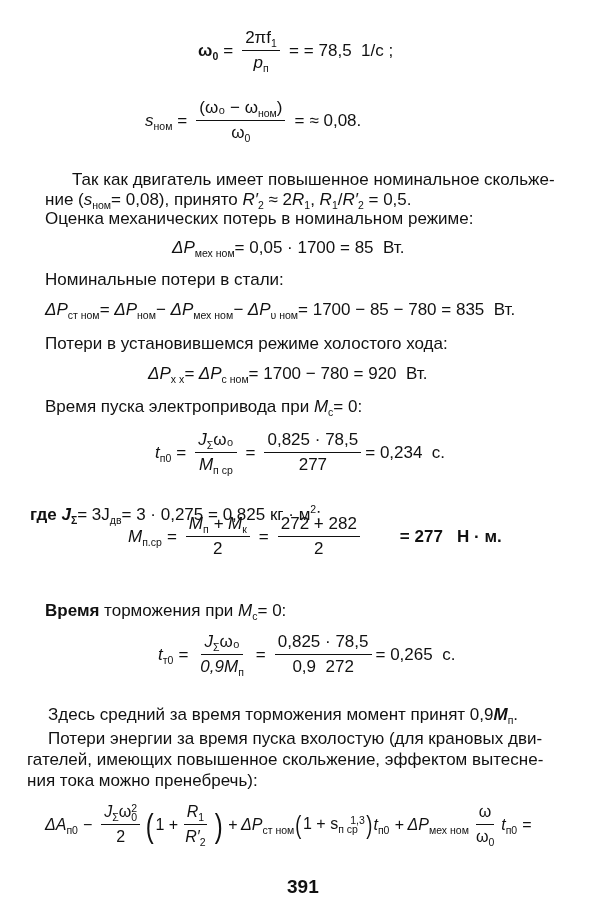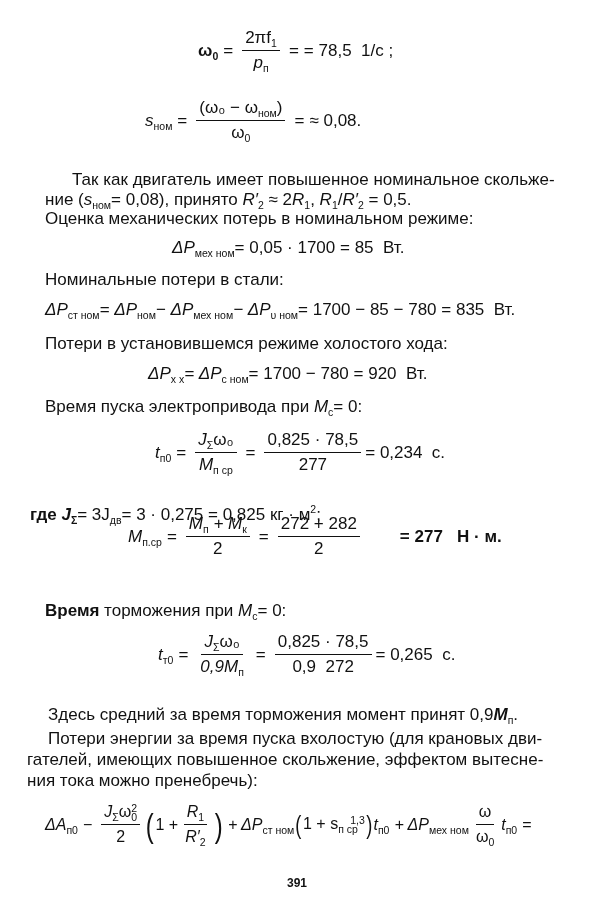--- a/index.html
+++ b/index.html
@@ -12,21 +12,21 @@
   .fm { position:absolute; white-space:nowrap; font-size:17px; display:flex; align-items:center; }
   i, .it { font-style:italic; }
   b { font-weight:bold; }
   sub, .sb { font-size:10.5px; vertical-align:-4px; line-height:0; }
   sup, .sp { font-size:10.5px; vertical-align:7px; line-height:0; }
   .frac { display:inline-flex; flex-direction:column; align-items:center; margin:0 4px; vertical-align:middle; }
   .frac .num { padding:0 3px 2px 3px; border-bottom:1.3px solid #111; line-height:20px; }
   .frac .den { padding:2px 3px 0 3px; line-height:20px; }
   .op { margin:0 5px; }
   .big-paren { font-size:34px; font-weight:300; line-height:1; transform:scaleX(0.7); display:inline-block; }
-  .pagenum { position:absolute; left:287px; top:876px; font-size:12px; font-weight:bold; }
+  .pagenum { position:absolute; left:287px; top:876px; font-size:19px; font-weight:bold; }
 </style>
 </head>
 <body>
 
 <div class="fm" style="left:198px; top:28px;">
   <b><span>ω</span><span class="sb">0</span></b>
   <span class="op">=</span>
   <span class="frac">
     <span class="num"><span>2πf</span><span class="sb">1</span></span>
     <span class="den"><i>p</i><span class="sb">п</span></span>

